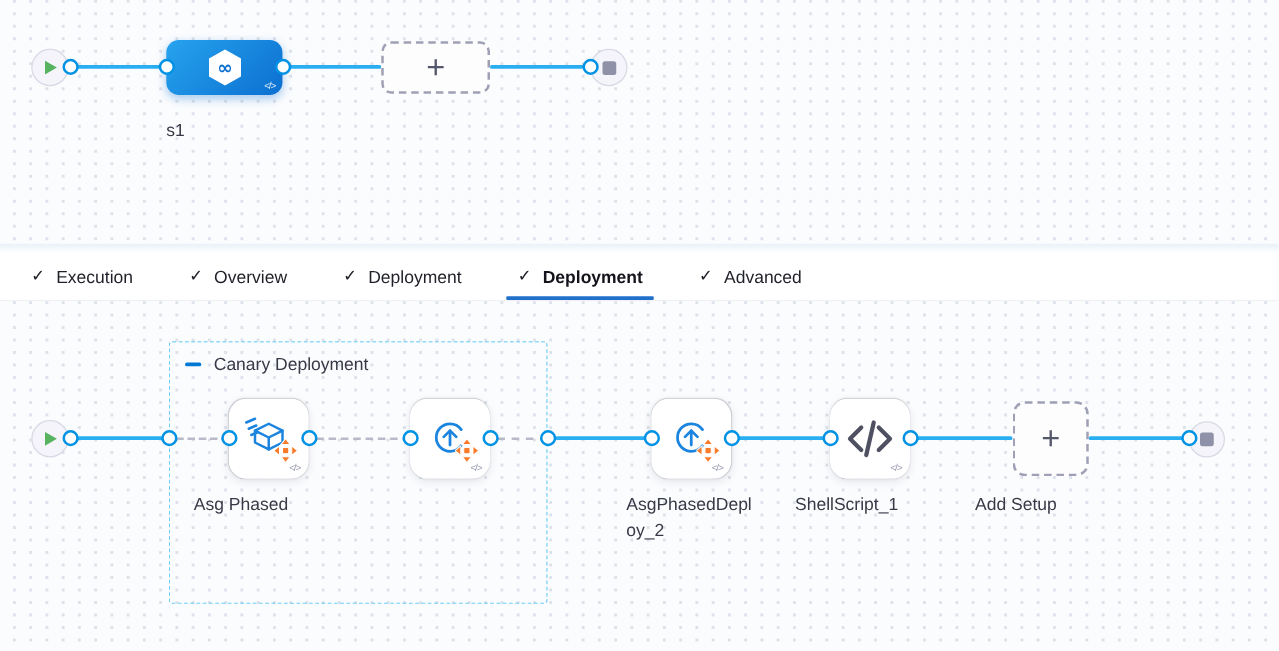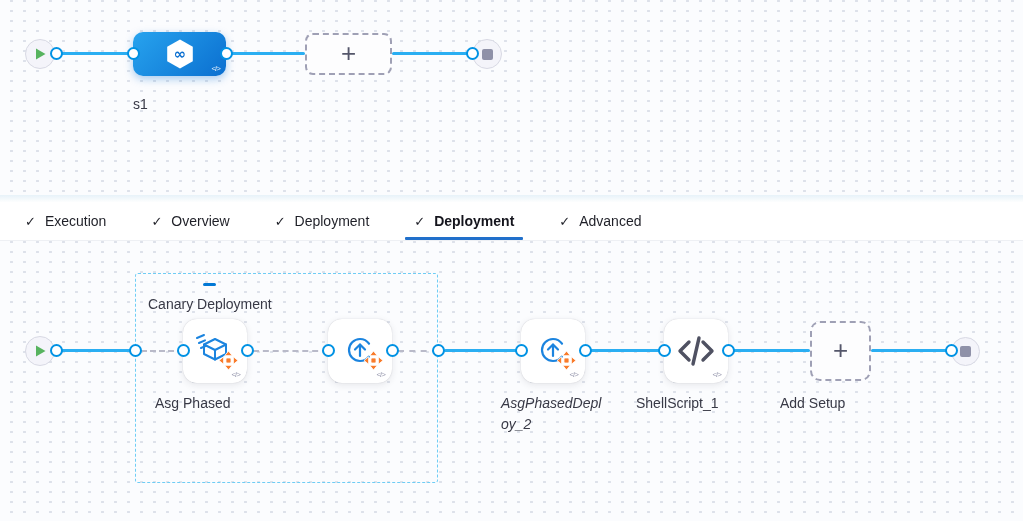--- a/index.html
+++ b/index.html
@@ -54,24 +54,24 @@
           display:flex; align-items:center; justify-content:center; z-index:4; cursor:pointer; }
   .step-node .code-badge { position:absolute; right:7px; bottom:4px; font-size:8px;
           color:#9b9cb1; letter-spacing:-1px; }
 
   .add-node { position:absolute; background:#fdfdfe; border:2px dashed #9fa0b5;
           display:flex; align-items:center; justify-content:center; z-index:4; cursor:pointer; }
   .add-node .plus { font-size:26px; font-weight:300; color:#54566a; line-height:1; margin-top:-2px; }
 
   .node-label { position:absolute; font-size:14px; line-height:21px; 
           color:#383946; z-index:3; }
-  .break-all { word-break:break-all;font-style:italic; }
+  .break-all { word-break:break-all; }
 
   .group-box { position:absolute; border:1px dashed #6fcdf5; border-radius:3px; z-index:1; }
-  .group-header { position:absolute; display:flex; align-items:center; gap:10px; z-index:2;flex-direction:column; }
+  .group-header { position:absolute; display:flex; align-items:center; gap:10px; z-index:2; }
   .minus-icon { width:13px; height:3px; background:#0278d5; border-radius:2px; cursor:pointer; }
   .group-title { font-size:14px; color:#383946; }
 
   .icon-wrap { position:relative; width:40px; height:40px; }
   .move-cross { position:absolute; right:-3px; bottom:1px; }
 </style>
 </head>
 <body>
 
 <div class="page">

